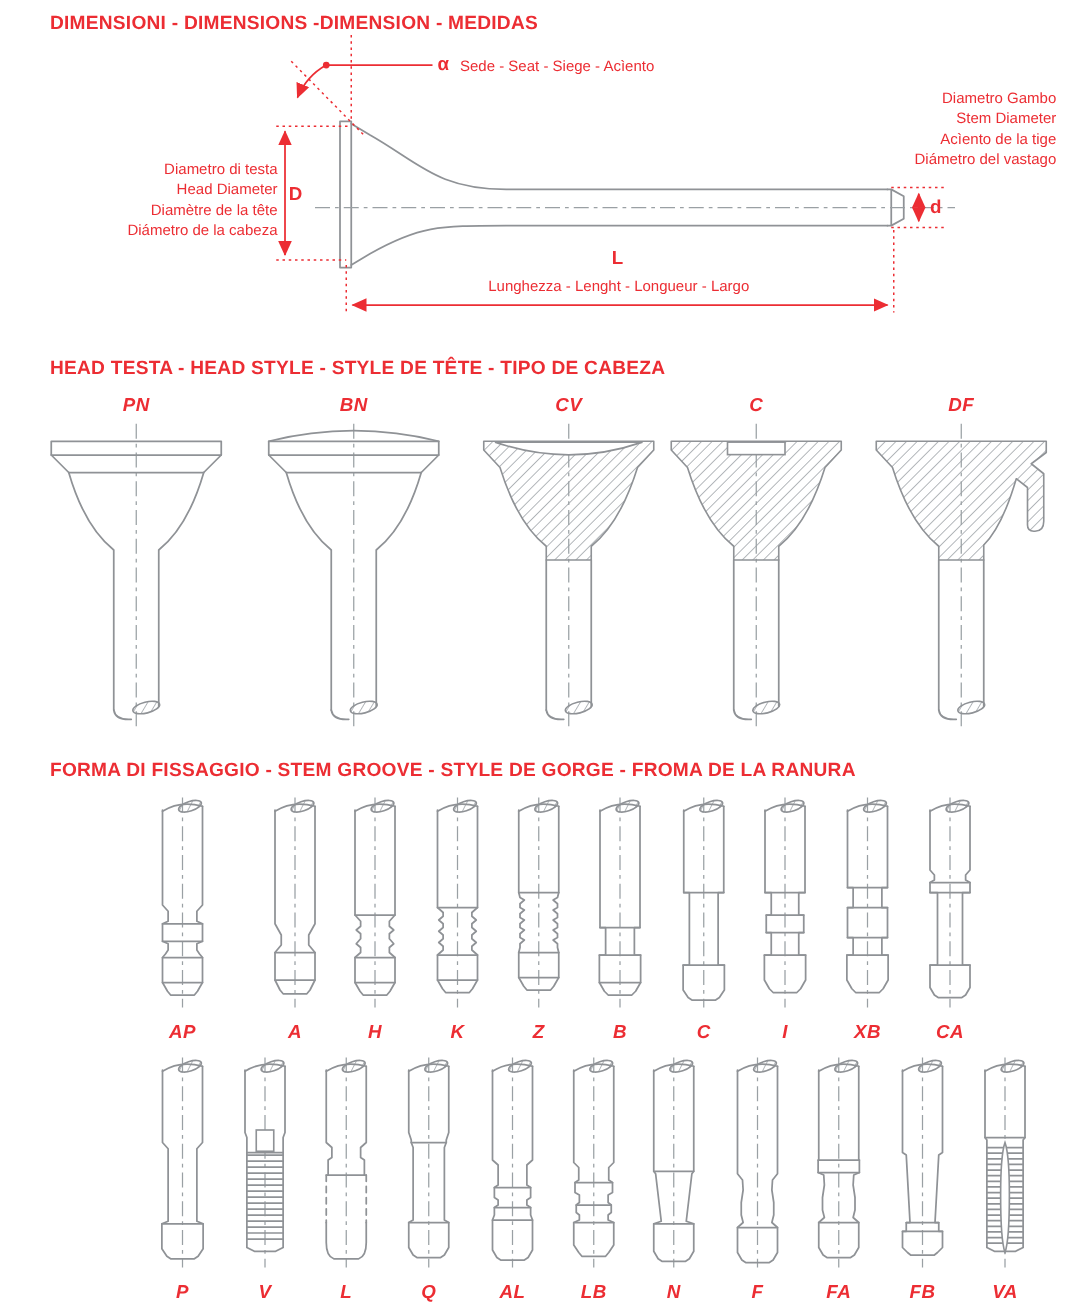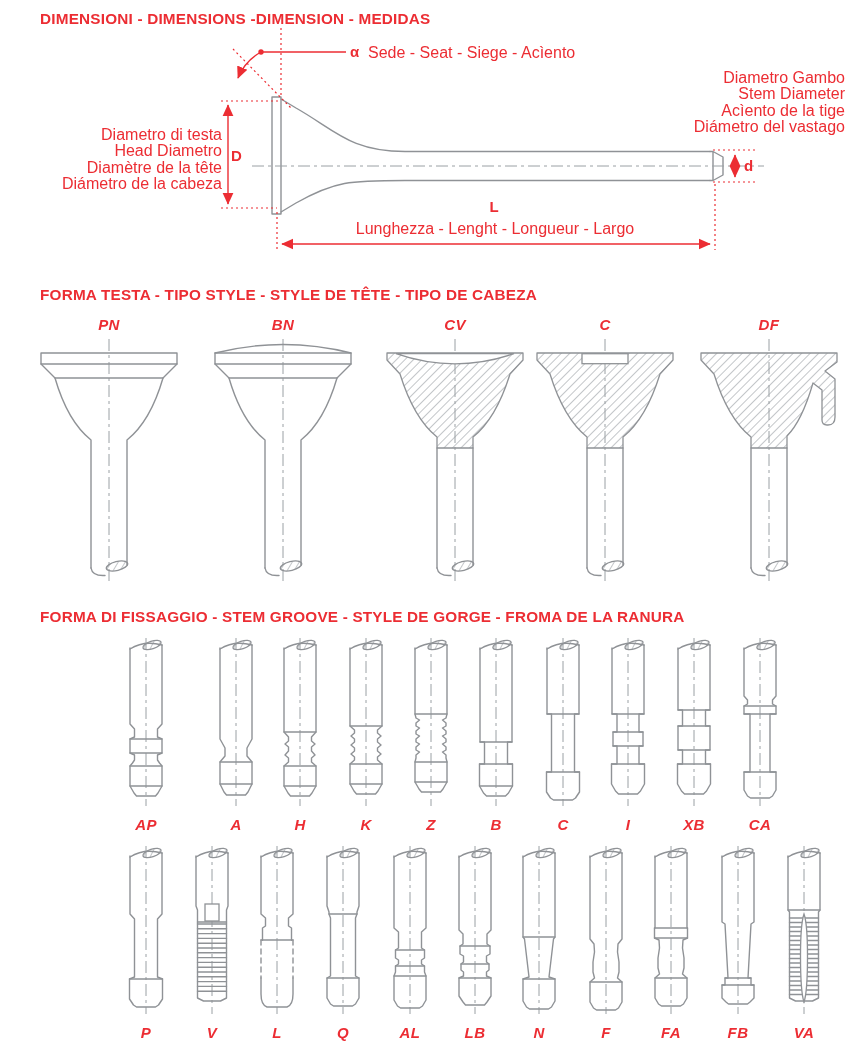--- a/index.html
+++ b/index.html
@@ -7,21 +7,21 @@
     width:860px;height:1051px;position:relative;overflow:hidden;
     background:#ffffff;
     font-family:"Liberation Sans", sans-serif;
   }
   .abs{position:absolute;}
   .ttl{
     position:absolute;left:40px;margin:0;white-space:nowrap;
     color:#ec2d33;font-size:15.3px;font-weight:bold;letter-spacing:.2px;
   }
   .rtx{
-    position:absolute;color:#ec2d33;font-size:16px;line-height:16.4px;
+    position:absolute;color:#ec2d33;font-size:12px;line-height:16.4px;
     white-space:nowrap;
   }
   .blk div{white-space:nowrap;}
   .b{font-weight:bold;font-size:15px;line-height:15px;}
   .right{text-align:right;}
   .center{text-align:center;}
   .col{position:absolute;font-style:italic;}
   .lbl{
     display:block;text-align:center;color:#ec2d33;
     font-weight:bold;font-size:15px;letter-spacing:.4px;
@@ -83,31 +83,31 @@
 
 <div class="rtx blk right" style="left:640px;width:205px;top:70px">
   <div>Diametro Gambo</div>
   <div>Stem Diameter</div>
   <div>Acìento de la tige</div>
   <div>Diámetro del vastago</div>
 </div>
 
 <div class="rtx blk right" style="left:28px;width:194px;top:127px">
   <div>Diametro di testa</div>
-  <div>Head Diametro</div>
+  <div>Head Diameter</div>
   <div>Diamètre de la tête</div>
   <div>Diámetro de la cabeza</div>
 </div>
 
 <div class="rtx b" style="left:231px;top:148px">D</div>
 <div class="rtx b" style="left:744px;top:158px">d</div>
 <div class="rtx b center" style="left:482px;top:199px;width:24px">L</div>
 <div class="rtx center" style="left:285px;width:420px;top:221px">Lunghezza - Lenght - Longueur - Largo</div>
 
-<h2 class="ttl" style="top:286px">FORMA TESTA - TIPO STYLE - STYLE DE TÊTE - TIPO DE CABEZA</h2>
+<h2 class="ttl" style="top:286px">HEAD TESTA - HEAD STYLE - STYLE DE TÊTE - TIPO DE CABEZA</h2>
 
 <div class="col" style="left:34px;top:316px;width:150px">
   <span class="lbl">PN</span>
   <svg width="150" height="258" viewBox="0 0 150 258">
     <path class="cl" d="M75,6 V250"></path>
     <path class="st" d="M7,20 H143 V31 H7 Z"></path>
     <path class="st" d="M7,31 L21,45 H129 L143,31"></path>
     <path class="st" d="M21,45 C30,76 42,95 57,107 V235"></path>
     <path class="st" d="M129,45 C120,76 108,95 93,107 V232"></path>
     <path class="st" d="M57,235 C58,241 63,243 71,242.5"></path>

